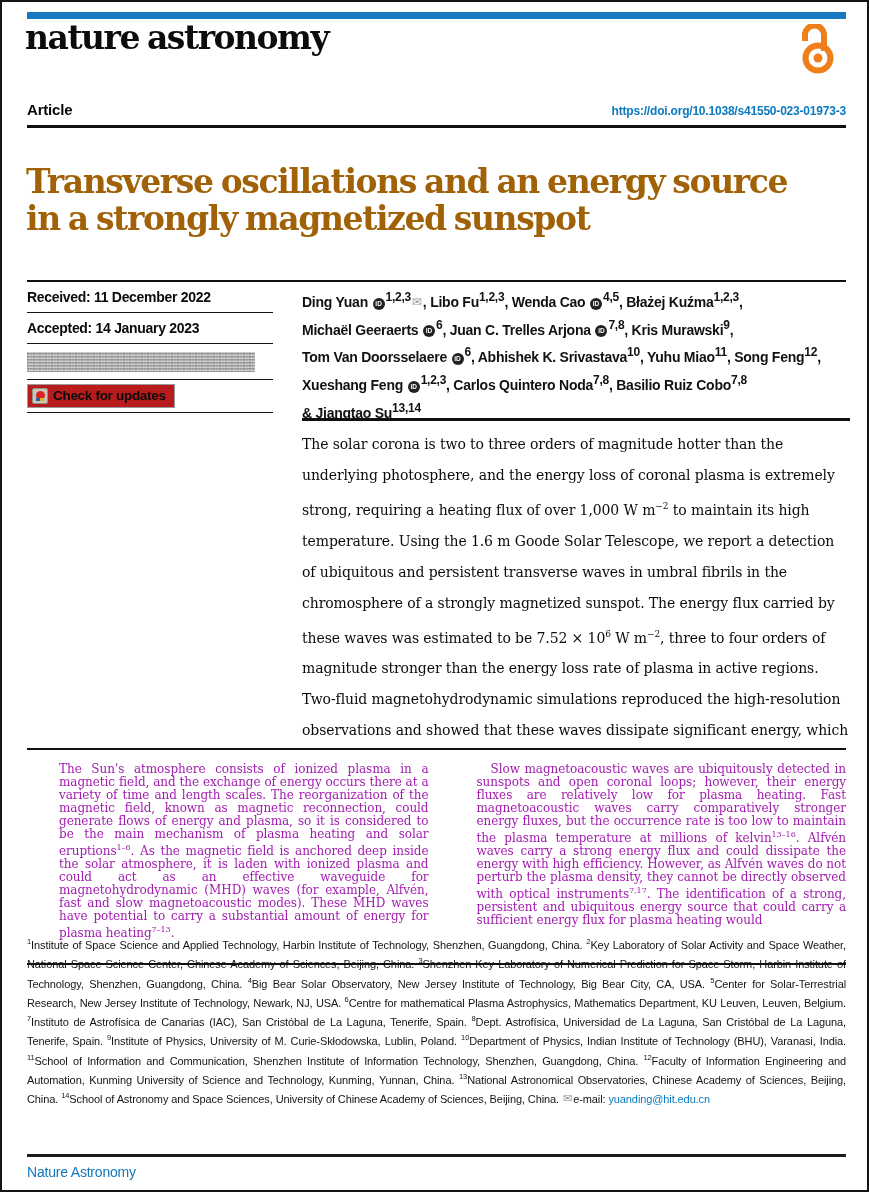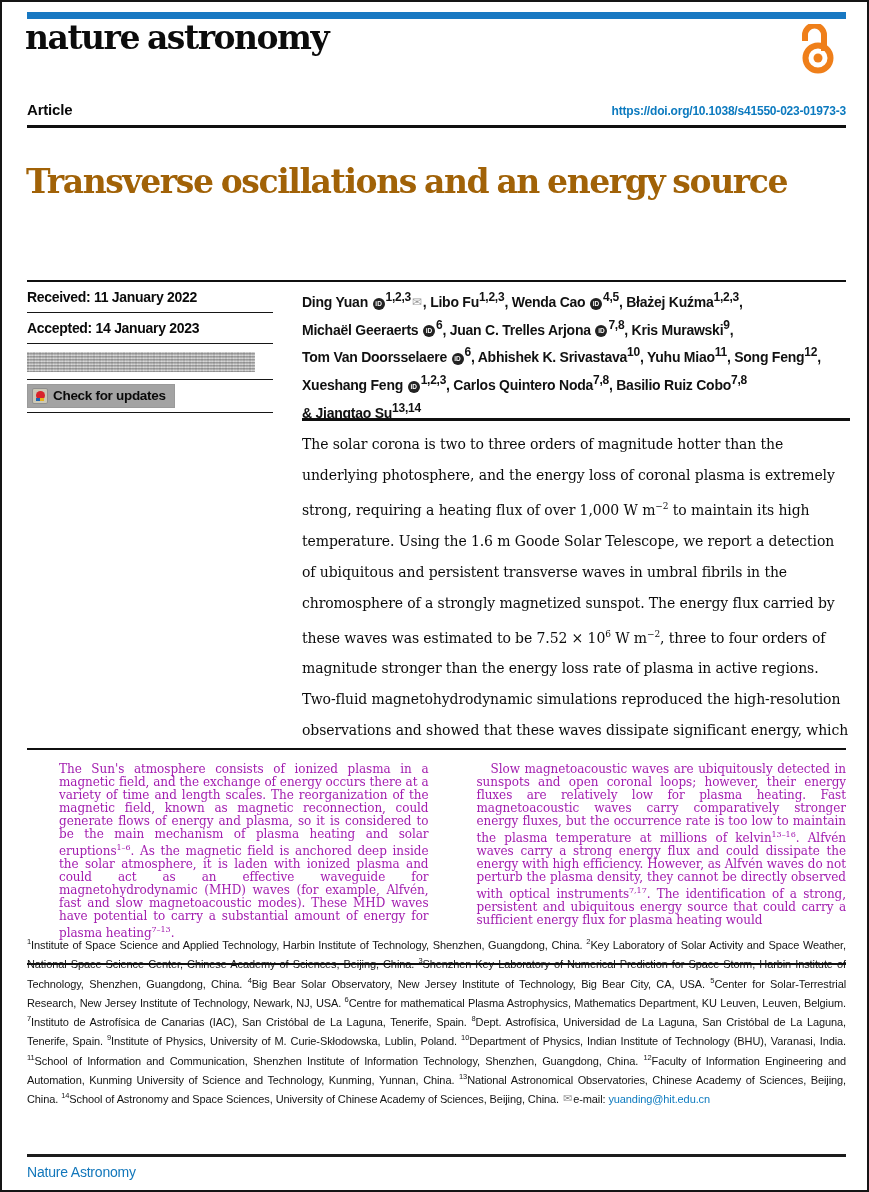--- a/index.html
+++ b/index.html
@@ -34,21 +34,21 @@
   .info-row { border-bottom:1.5px solid #161616; min-height:31px; display:flex; align-items:center; }
   .info-row .lbl { font-size:14px; font-weight:bold; letter-spacing:-0.3px; padding:6px 0 7px 0; }
   .redacted-row { min-height:36px; }
   .redacted-bar { width:228px; height:20px; margin:7px 0;
     background:
       repeating-linear-gradient(0deg, rgba(130,130,130,.6) 0 1px, rgba(225,225,225,.5) 1px 2px, rgba(170,170,170,.55) 2px 3px),
       repeating-linear-gradient(90deg, #a2a2a2 0 2px, #d2d2d2 2px 3px, #b8b8b8 3px 5px, #c9c9c9 5px 6px);
   }
   .check-row { min-height:33px; }
   .check-box { display:inline-flex; align-items:center; gap:5px; border:1px solid #9a9a9a;
-               background:#a3a3a3; padding:3px 8px 3px 4px; margin:3px 0 4px 0; cursor:pointer; }
+               background:#b91c1c; padding:3px 8px 3px 4px; margin:3px 0 4px 0; cursor:pointer; }
   .check-box .cm-outer { width:16px; height:16px; background:#ccc8b6; border:1px solid #8f8f8f;
                border-radius:2px; position:relative; flex:0 0 auto; }
   .cm-outer .cm-red { position:absolute; left:3px; top:2px; width:9px; height:9px; background:#d8232a; border-radius:50%; }
   .cm-outer .cm-blue { position:absolute; left:3px; bottom:1.5px; width:5px; height:3.5px; background:#1f63af; }
   .cm-outer .cm-yellow { position:absolute; right:3px; bottom:1.5px; width:4px; height:3.5px; background:#e8b31a; }
   .check-label { font-size:13.5px; font-weight:bold; letter-spacing:-0.3px; }
 
   
   .authors { left:300px; top:284px; width:548px; font-size:14px; font-weight:bold;
              line-height:23px; letter-spacing:-0.25px; color:#111; }
@@ -103,27 +103,28 @@
   </div>
 
   <div class="abs article-row">
     <span class="article-label">Article</span>
     <a class="doi-link" href="#">https://doi.org/10.1038/s41550-023-01973-3</a>
   </div>
   <div class="abs rule rule-header"></div>
 
   <div class="abs title">
     <div>Transverse oscillations and an energy source</div>
+    <div>in a strongly magnetized sunspot</div>
   </div>
 
   <div class="abs rule rule-main"></div>
 
   <div class="abs info-col">
     <div class="info-row">
-      <span class="lbl">Received: 11 January 2022</span>
+      <span class="lbl">Received: 11 December 2022</span>
     </div>
     <div class="info-row">
       <span class="lbl">Accepted: 14 January 2023</span>
     </div>
     <div class="info-row redacted-row">
       <div class="redacted-bar"></div>
     </div>
     <div class="info-row check-row">
       <span class="check-box">
         <span class="cm-outer">

